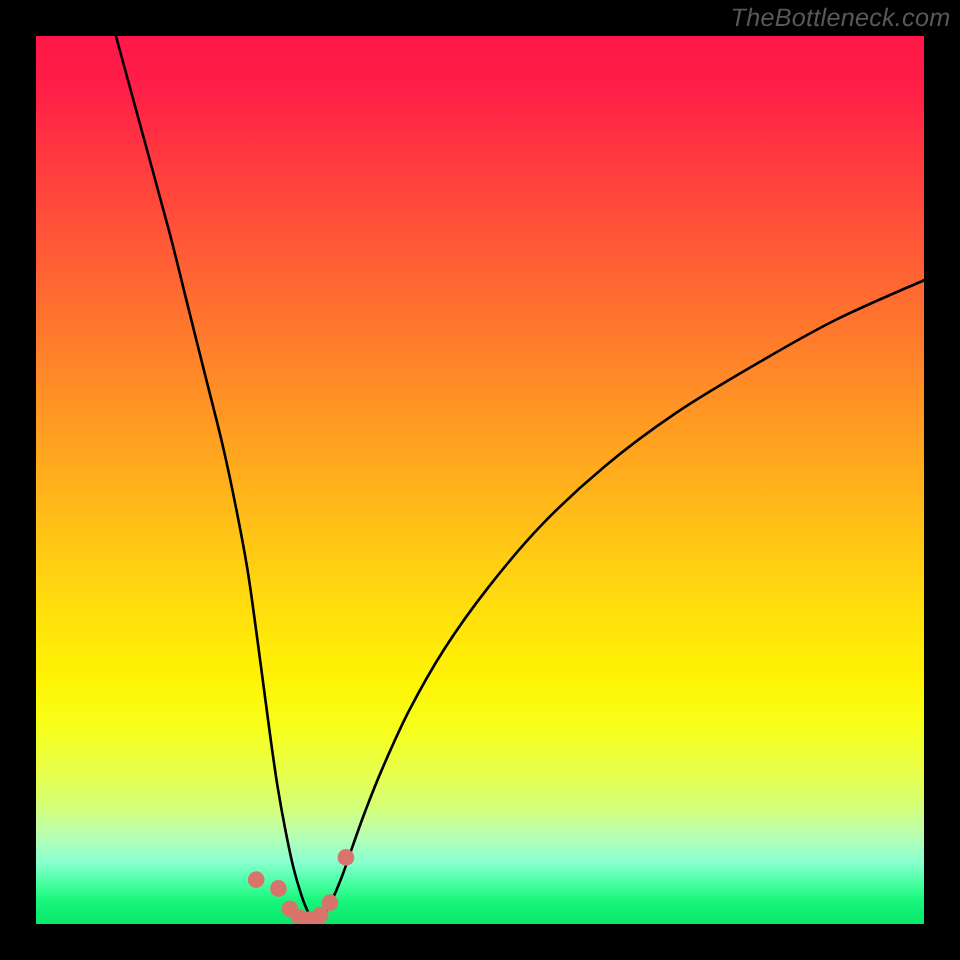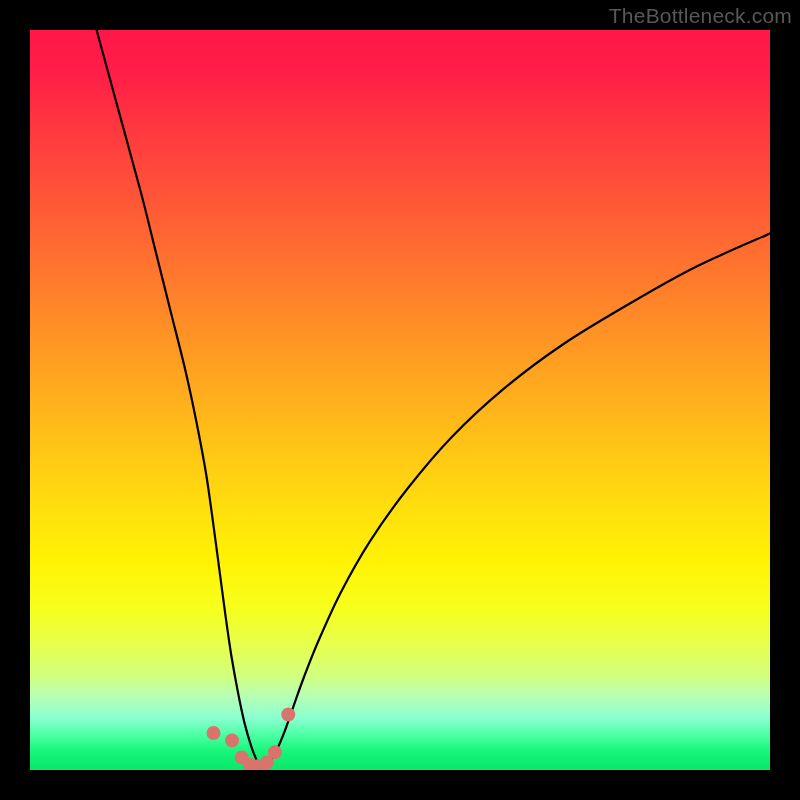--- a/index.html
+++ b/index.html
@@ -11,20 +11,21 @@
     background: #000;
     font-family: Arial, Helvetica, sans-serif;
   }
   .frame {
     position: absolute;
     top: 0;
     left: 0;
     width: 800px;
     height: 800px;
     background: #000;
+    font-style: italic;
   }
   .plot-area {
     position: absolute;
     top: 30px;
     left: 30px;
     width: 740px;
     height: 740px;
     
     background: linear-gradient(
       to bottom,

